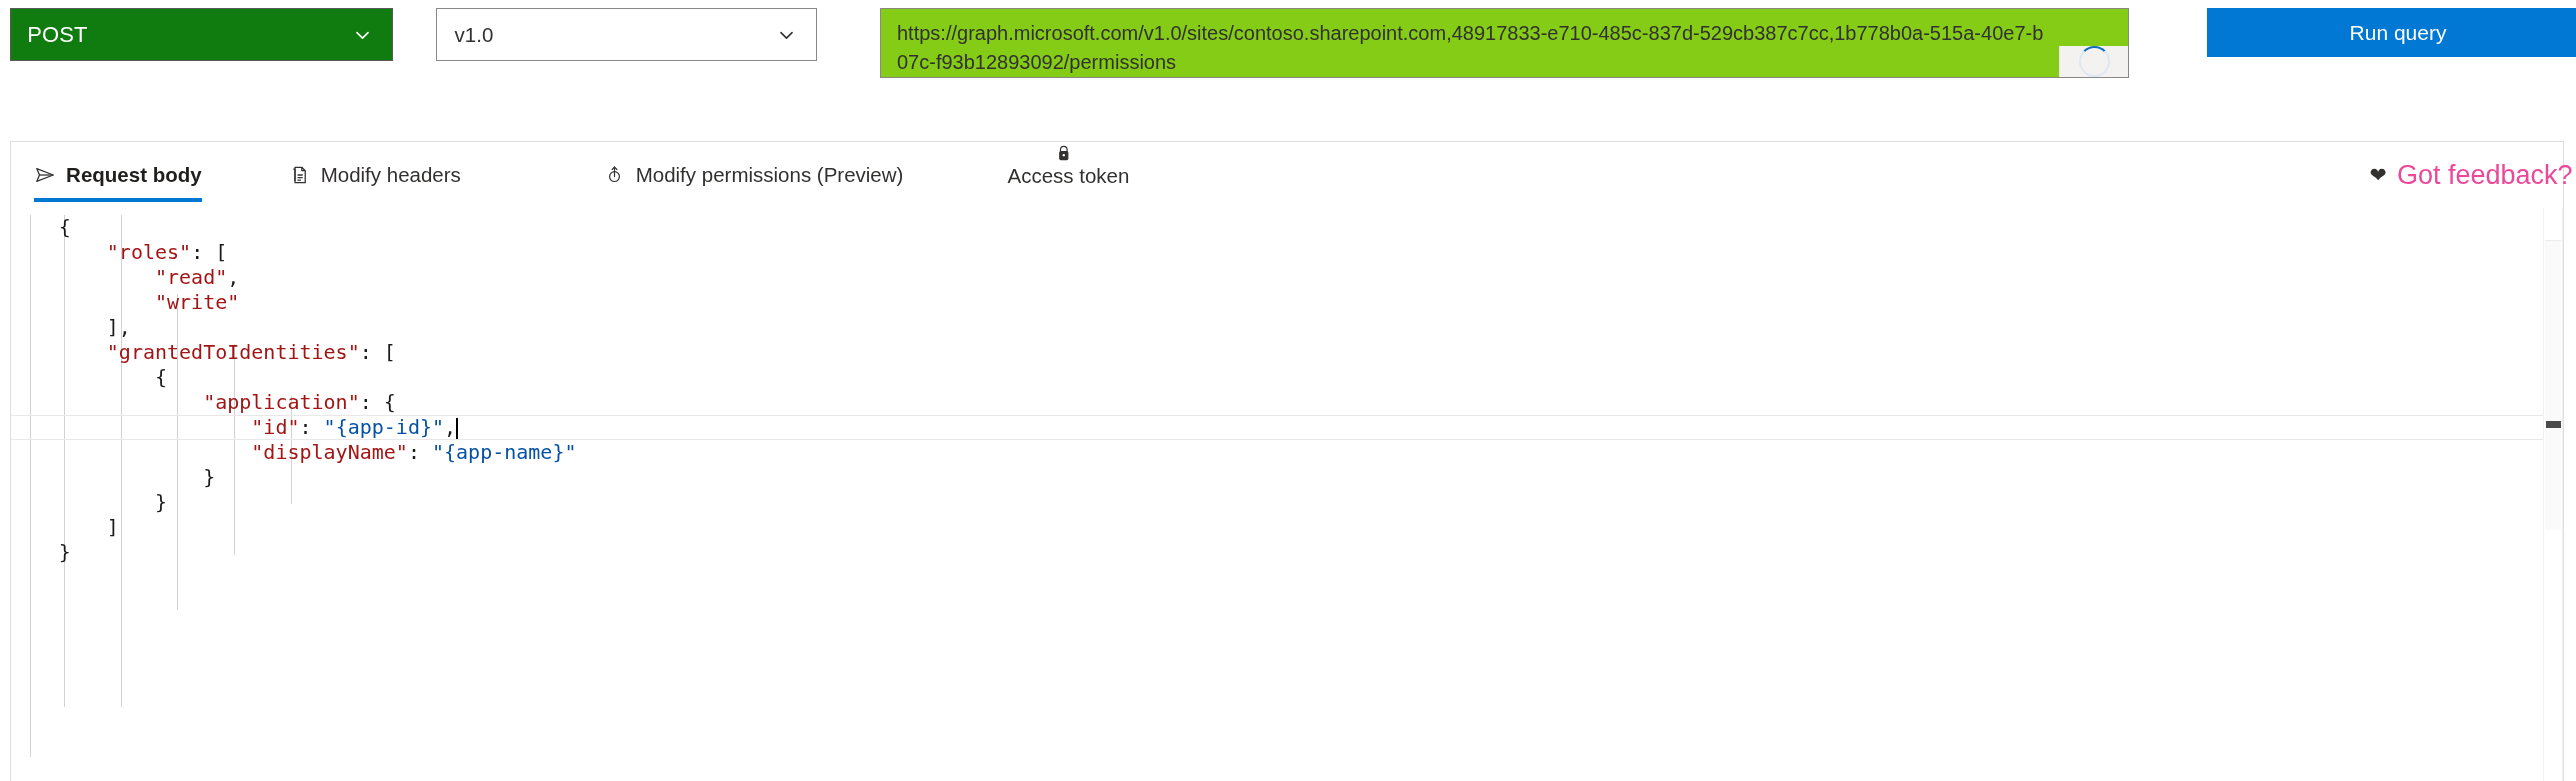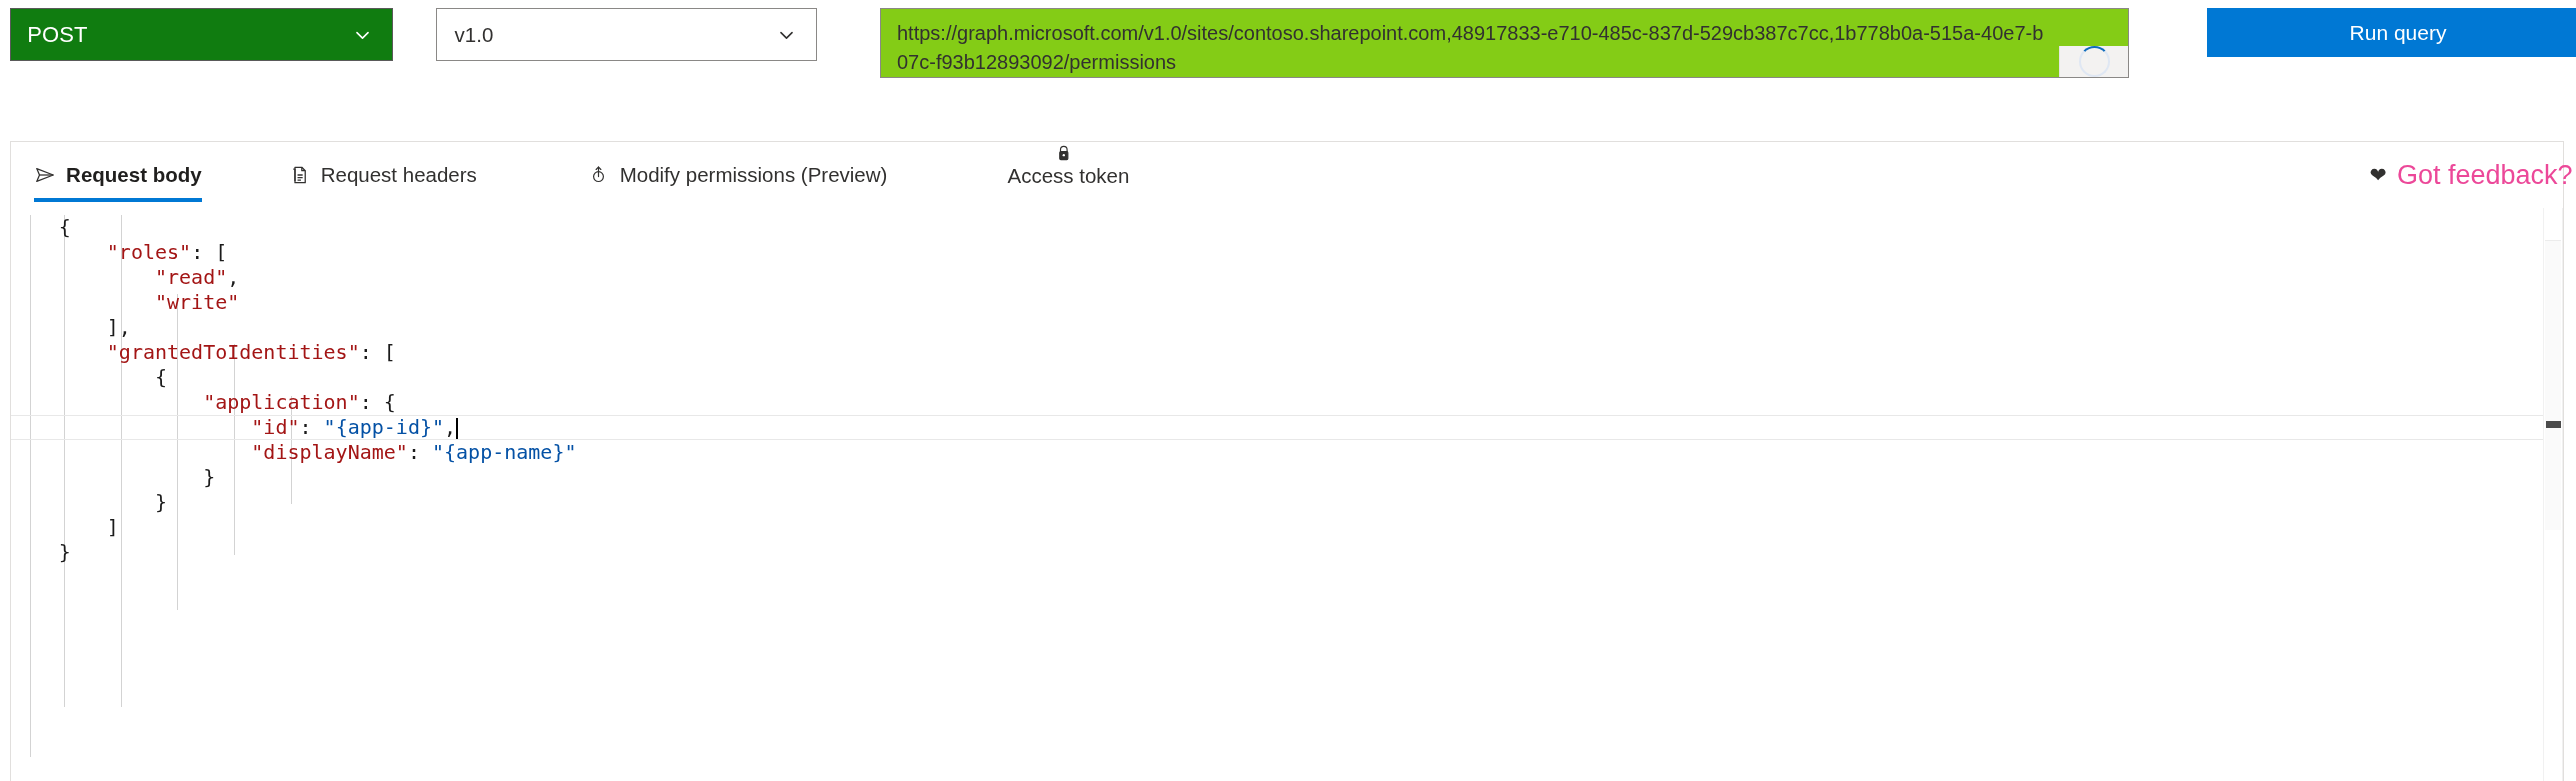--- a/index.html
+++ b/index.html
@@ -164,21 +164,21 @@
     left: 0; bottom: 5.9px;
     height: 3.7px;
     width: 100%;
     background: #0078d4;
     display: none;
   }
   .tab.active .underline { display: block; }
 
   #tab-request-body  { left: 23.4px; }
   #tab-request-headers { left: 278px; }
-  #tab-modify-permissions { left: 577px; text-align: right; }
+  #tab-modify-permissions { left: 593px; text-align: right; }
   #tab-access-token { left: 997px; flex-direction: column; }
 
   #feedback-link {
     position: absolute;
     top: 0; right: 26px;
     height: 66px;
     display: flex;
     align-items: center;
     cursor: pointer;
   }
@@ -335,21 +335,21 @@
 
       <div class="tab" id="tab-request-headers">
         <span class="tab-icon">
           <svg width="20.5" height="22" viewBox="0 0 24 24" fill="none" stroke="#323130" stroke-width="1.5" stroke-linejoin="round">
             <path d="M7 3 H15 L19 7 V21 H7 Z"></path>
             <path d="M15 3 V7 H19"></path>
             <path d="M10 12 H16 M10 15 H16 M10 18 H14"></path>
             <path d="M5 5 H7 V19"></path>
           </svg>
         </span>
-        <span class="tab-label">Request headers</span>
+        <span class="tab-label">Modify headers</span>
 
       </div>
 
       <div class="tab" id="tab-modify-permissions">
         <span class="tab-icon">
           <svg width="19" height="22" viewBox="0 0 24 24" fill="none" stroke="#323130" stroke-width="1.5" stroke-linecap="round">
             <circle cx="12" cy="14" r="6.2"></circle>
             <path d="M12 2 L12 14"></path>
             <path d="M9 5 L12 2 L15 5"></path>
           </svg>

